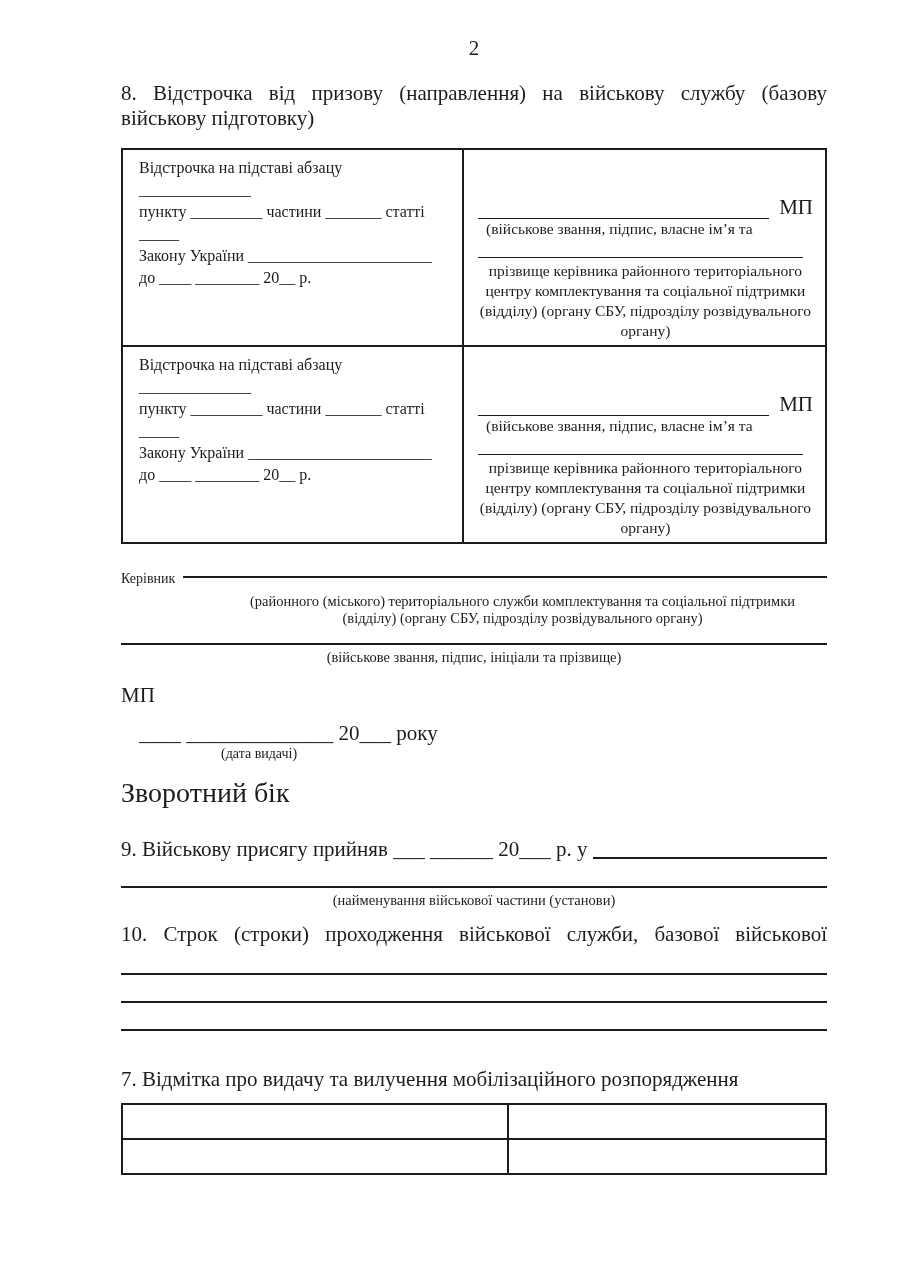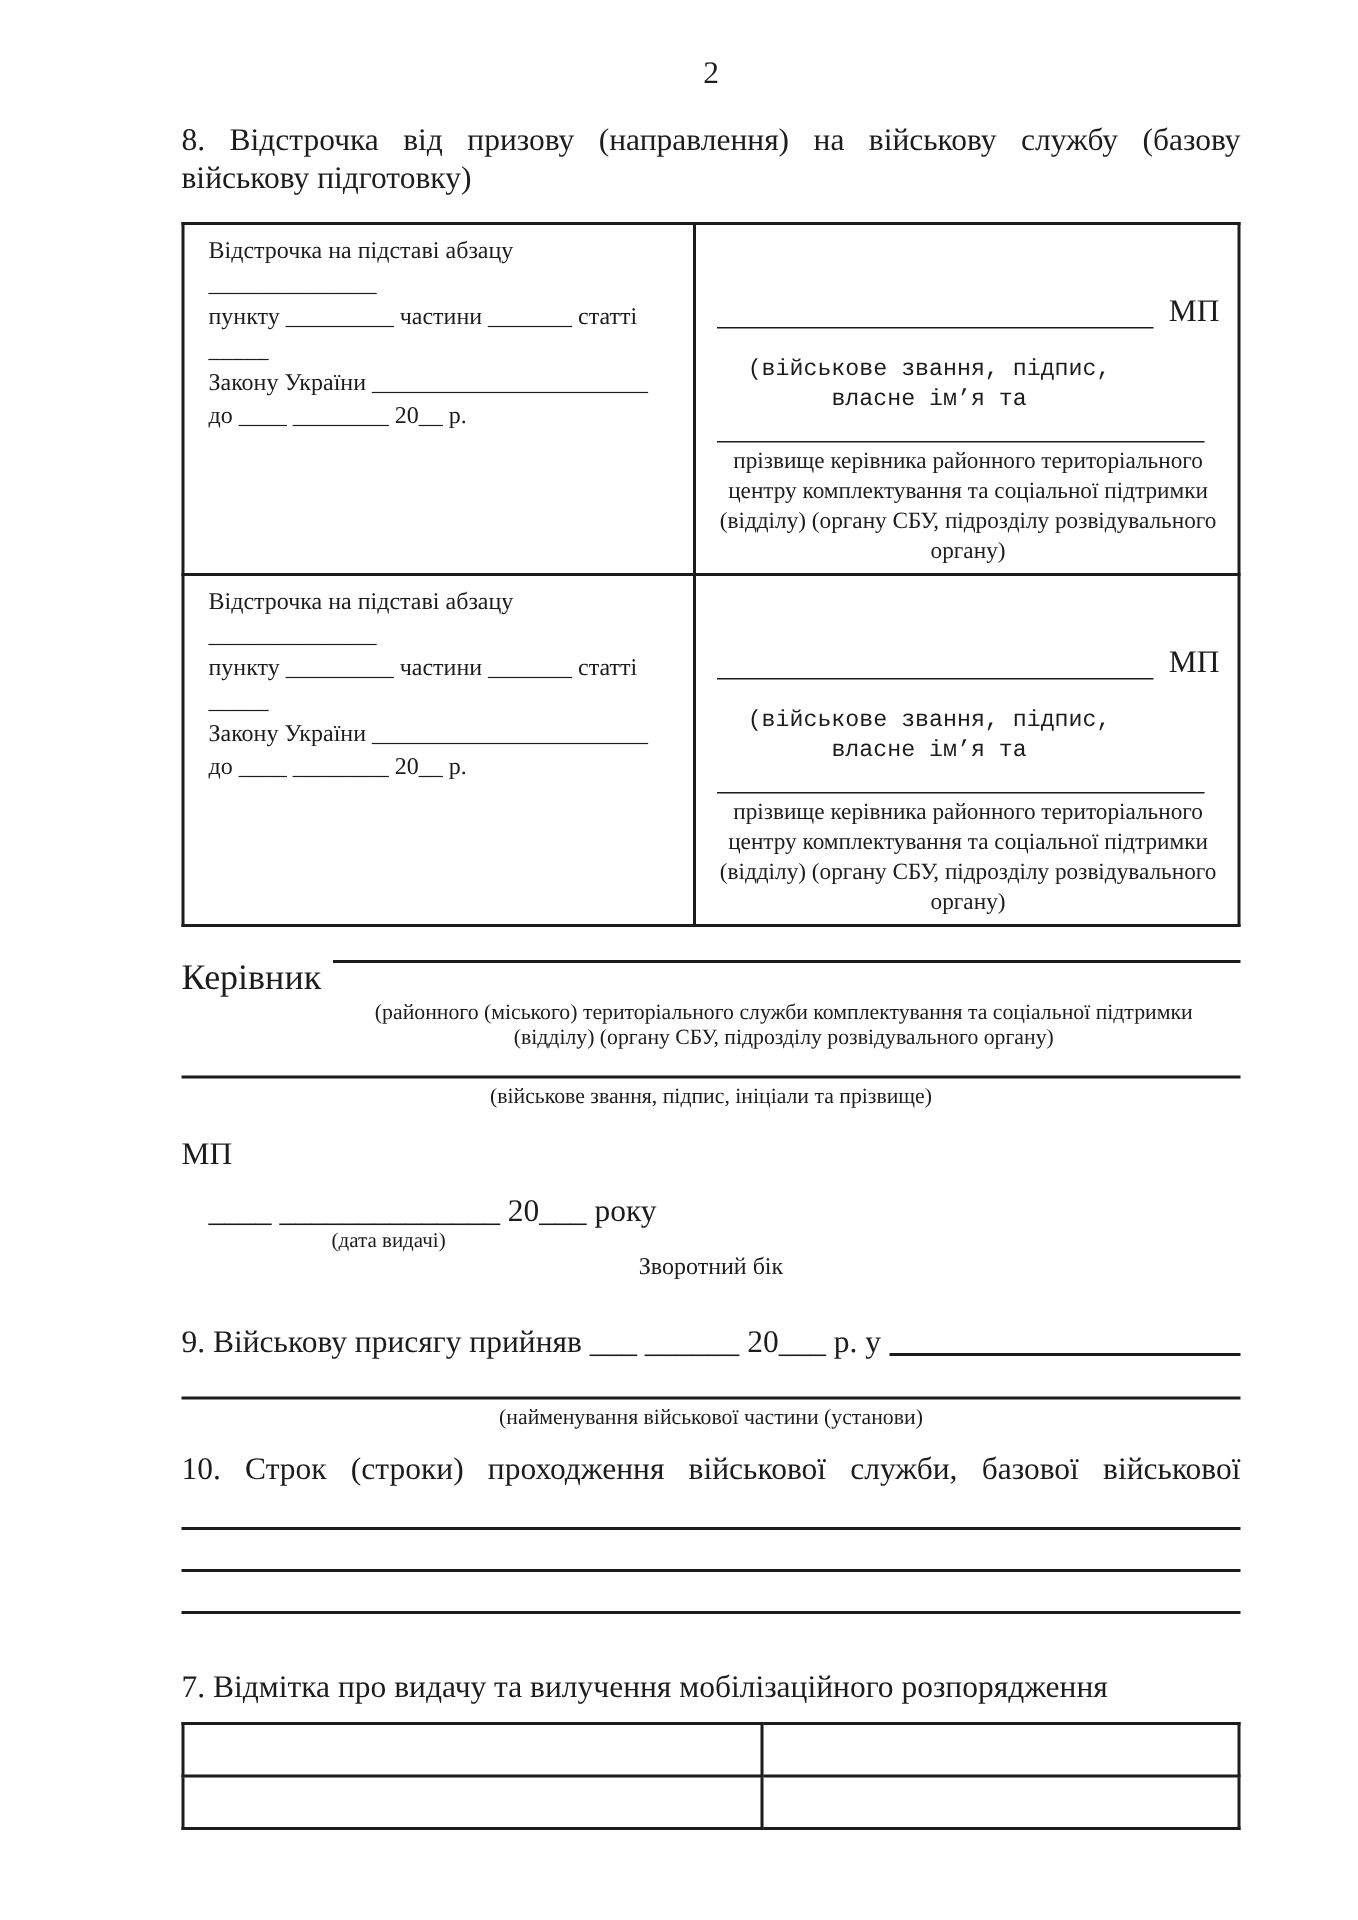--- a/index.html
+++ b/index.html
@@ -23,35 +23,35 @@
   
   .tbl1 { width:100%; border-collapse:collapse; margin-top:17px; table-layout:fixed; }
   .tbl1 td { border:2px solid #1c1c1c; vertical-align:top; height:160px; }
   .tbl1 .left-cell  { width:48.4%; padding:7px 10px 6px 16px; font-size:16px; line-height:22px; }
   .tbl1 .right-cell { padding:6px 12px 4px 14px; font-size:15.5px; line-height:20px; }
 
   .mp-row { display:flex; align-items:flex-end; margin-top:40px; }
   .mp-row .fill-line { flex:1 1 auto; border-bottom:1.5px solid #1c1c1c; }
   .mp-label { font-size:21px; line-height:22px; margin-left:10px; margin-bottom:1px; }
   .cap { font-size:15.5px; line-height:20px; text-align:center; }
-  .cap-under-sig { margin-right:52px; margin-top:17px;font-family:Liberation Mono, monospace; }
+  .cap-under-sig { margin-right:52px; margin-top:0; }
   .sig-line2 { border-bottom:1.5px solid #1c1c1c; margin-top:18px; width:97%; }
   .cap-block { margin-top:3px; }
 
   
-  .kerivnyk-row { display:flex; align-items:flex-start; font-size:24px; line-height:25px; margin-top:22px; }
+  .kerivnyk-row { display:flex; align-items:center; font-size:14px; line-height:25px; margin-top:22px; }
   .kerivnyk-row .fill-line { flex:1 1 auto; border-bottom:2px solid #1c1c1c; margin-left:8px; margin-bottom:3px; }
   .kerivnyk-caps { margin-left:97px; text-align:center; font-size:14.5px; line-height:16.5px; margin-top:2px; }
   .rule { border-bottom:2px solid #1c1c1c; }
   .rule-sig { margin-top:17px; }
   .cap-sm { font-size:14.5px; line-height:17px; text-align:center; margin-top:4px; }
   .mp-standalone { font-size:21px; margin-top:17px; }
   .date-row { font-size:21px; margin-top:13px; margin-left:18px; }
   .date-cap { font-size:14px; margin-left:100px; }
-  .reverse-note { text-align:center; font-size:16px; margin-top:0; }
+  .reverse-note { text-align:left; font-size:28px; margin-top:15px; }
 
   
   .s9-row { display:flex; align-items:flex-end; font-size:21px; line-height:25px; margin-top:28px; }
   .s9-row .fill-line { flex:1 1 auto; border-bottom:2px solid #1c1c1c; margin-left:6px; margin-bottom:3px; }
   .rule-s9 { margin-top:24px; }
 
   
   .s10 { margin-top:13px; }
   .s10-l2 { display:flex; align-items:flex-end; font-size:21px; line-height:25px; }
   .s10-l2 .fill-line { flex:1 1 auto; border-bottom:2px solid #1c1c1c; margin-left:8px; margin-bottom:3px; }

